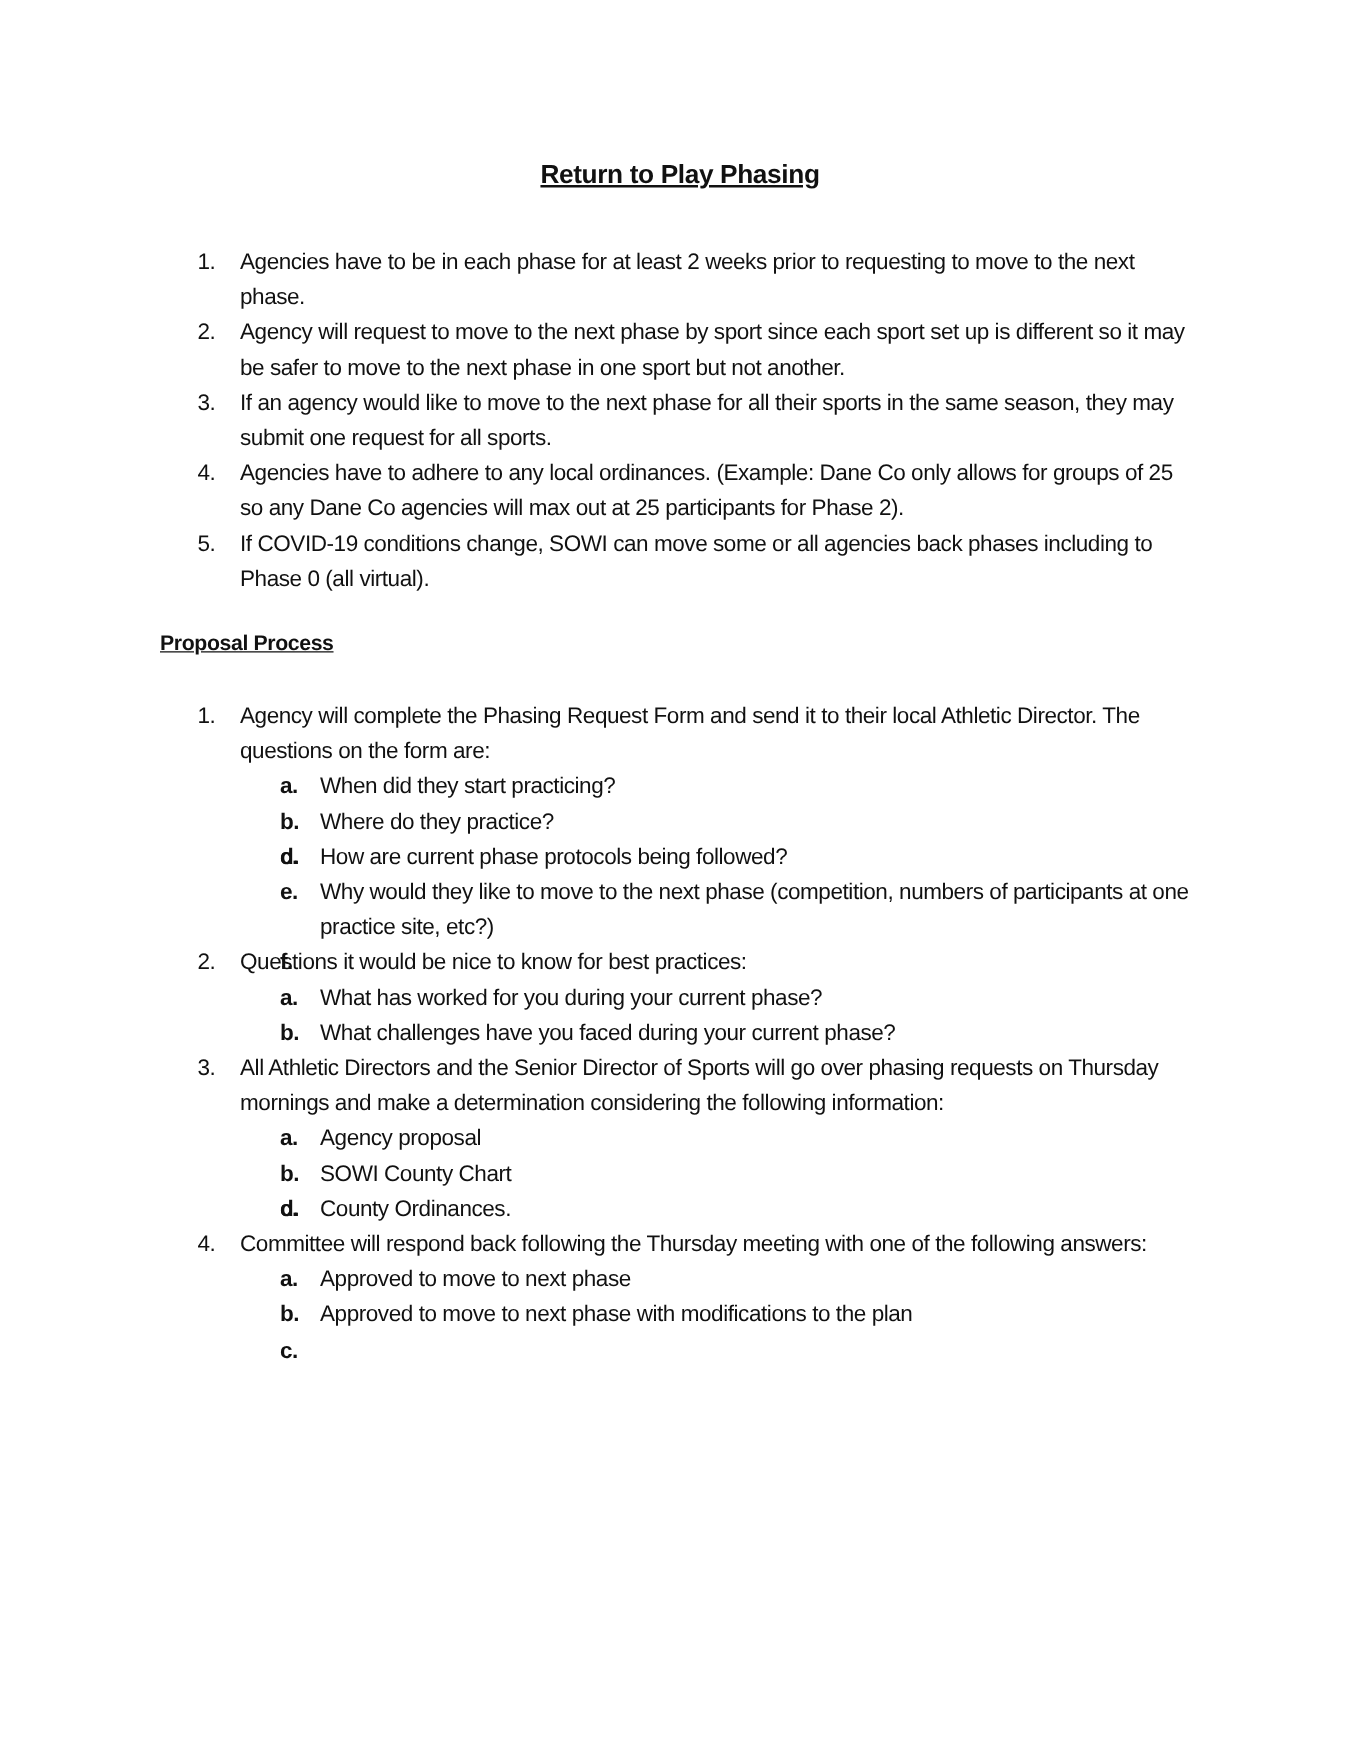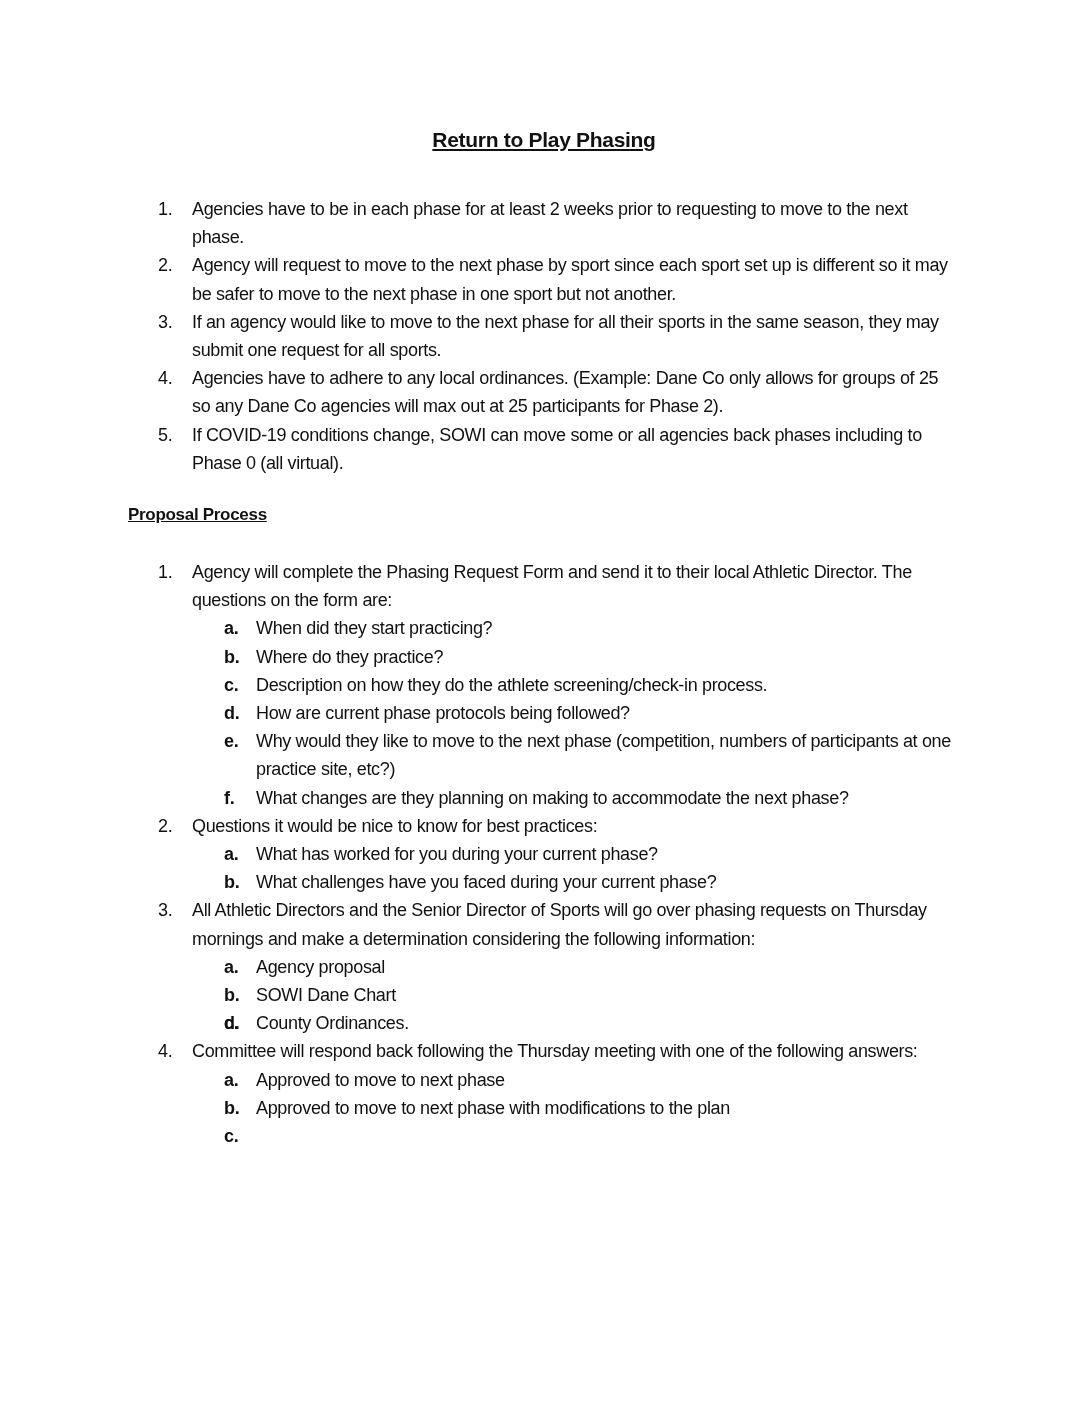--- a/index.html
+++ b/index.html
@@ -32,34 +32,34 @@
       <li class="item"><span class="num">5.</span><span class="txt">If COVID-19 conditions change, SOWI can move some or all agencies back phases including to Phase 0 (all virtual).</span></li>
     </ol>
 
   <div class="section-heading">Proposal Process</div>
 
   <ol class="list" id="proposal-list" style="top:558px;">
       <li class="item"><span class="num">1.</span><span class="txt">Agency will complete the Phasing Request Form and send it to their local Athletic Director. The questions on the form are:</span></li>
       <ol class="sub">
         <li class="subitem"><span class="subnum">a.</span><span class="txt">When did they start practicing?</span></li>
         <li class="subitem"><span class="subnum">b.</span><span class="txt">Where do they practice?</span></li>
-        <li class="subitem"><span class="subnum">c.</span><span class="txt">Description on how they do the athlete screening/check-in process.</span></li>
+        <li class="subitem"><span class="subnum">c.</span></li>
         <li class="subitem"><span class="subnum">d.</span><span class="txt">How are current phase protocols being followed?</span></li>
         <li class="subitem"><span class="subnum">e.</span><span class="txt">Why would they like to move to the next phase (competition, numbers of participants at one practice site, etc?)</span></li>
-        <li class="subitem"><span class="subnum">f.</span><span class="txt">What changes are they planning on making to accommodate the next phase?</span></li>
+        <li class="subitem"><span class="subnum">f.</span></li>
       </ol>
       <li class="item"><span class="num">2.</span><span class="txt">Questions it would be nice to know for best practices:</span></li>
       <ol class="sub">
         <li class="subitem"><span class="subnum">a.</span><span class="txt">What has worked for you during your current phase?</span></li>
         <li class="subitem"><span class="subnum">b.</span><span class="txt">What challenges have you faced during your current phase?</span></li>
       </ol>
       <li class="item"><span class="num">3.</span><span class="txt">All Athletic Directors and the Senior Director of Sports will go over phasing requests on Thursday mornings and make a determination considering the following information:</span></li>
       <ol class="sub">
         <li class="subitem"><span class="subnum">a.</span><span class="txt">Agency proposal</span></li>
-        <li class="subitem"><span class="subnum">b.</span><span class="txt">SOWI Dane Chart</span></li>
+        <li class="subitem"><span class="subnum">b.</span><span class="txt">SOWI County Chart</span></li>
         <li class="subitem"><span class="subnum">c.</span></li>
         <li class="subitem"><span class="subnum">d.</span><span class="txt">County Ordinances.</span></li>
       </ol>
       <li class="item"><span class="num">4.</span><span class="txt">Committee will respond back following the Thursday meeting with one of the following answers:</span></li>
       <ol class="sub">
         <li class="subitem"><span class="subnum">a.</span><span class="txt">Approved to move to next phase</span></li>
         <li class="subitem"><span class="subnum">b.</span><span class="txt">Approved to move to next phase with modifications to the plan</span></li>
         <li class="subitem"><span class="subnum">c.</span></li>
       </ol>
     </ol>

